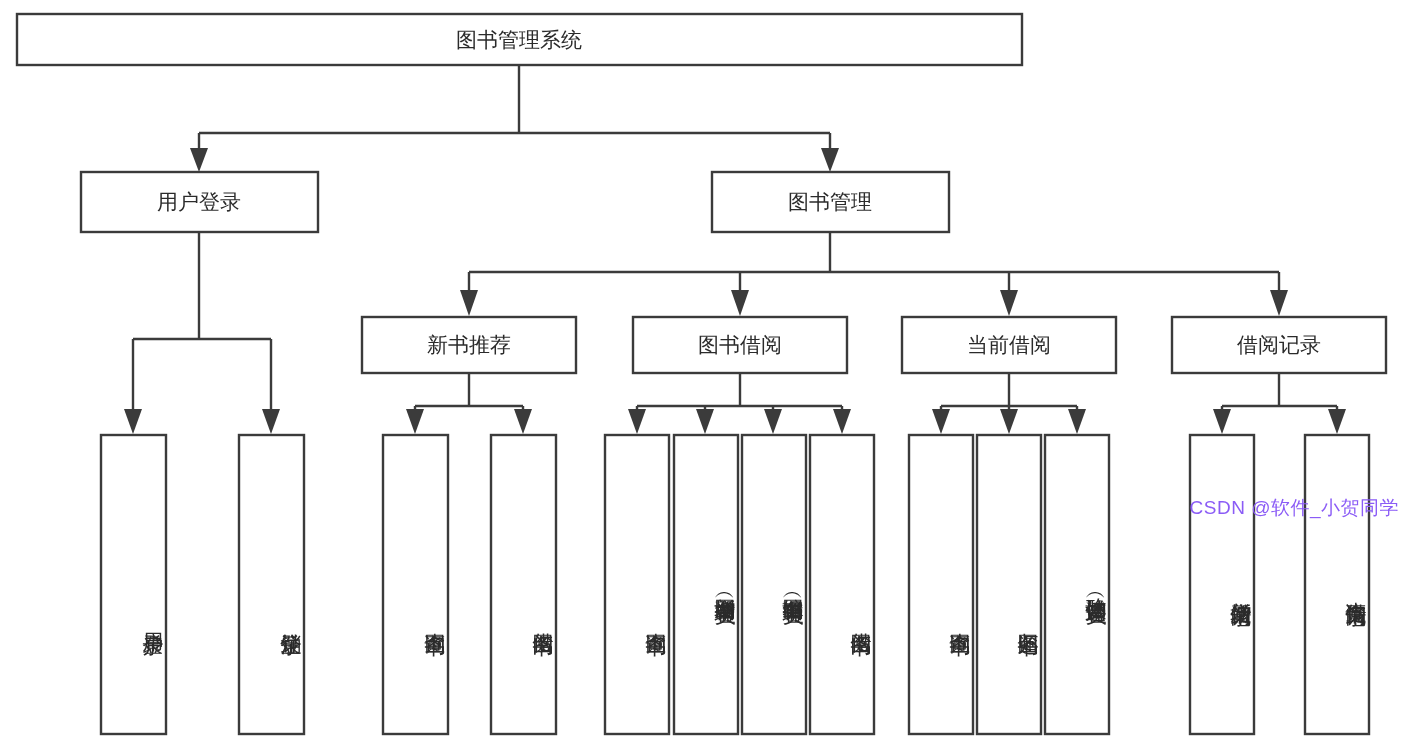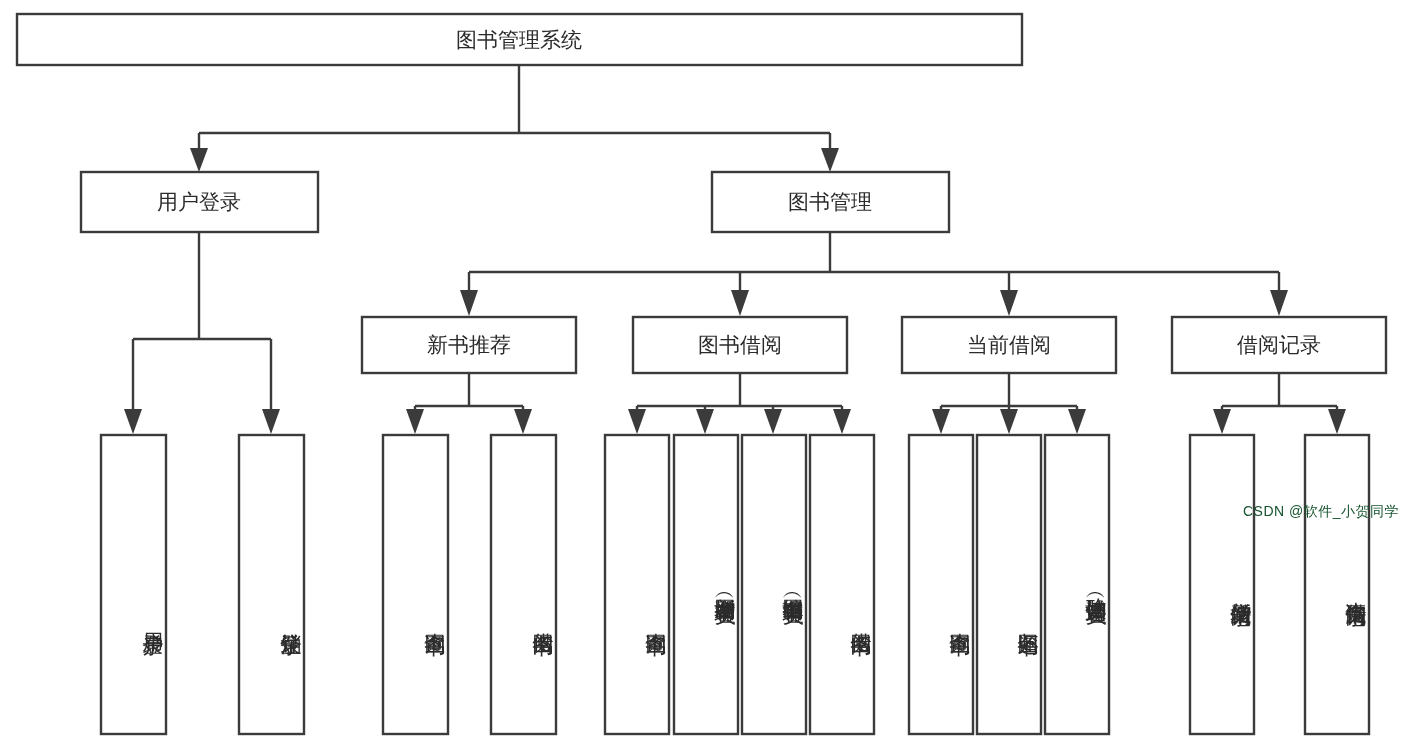--- a/index.html
+++ b/index.html
@@ -62,22 +62,22 @@
     display: flex;
     align-items: flex-start;
     justify-content: center;
     pointer-events: none;
   }
   .watermark {
     position: absolute;
     right: 6px;
     bottom: 4px;
     font-family: "Liberation Sans", "DejaVu Sans", sans-serif;
-    font-size: 14px;
-    color: #14532d;
+    font-size: 19px;
+    color: #8b5cf6;
     white-space: nowrap;
     letter-spacing: 0.5px;
   }
 </style>
 </head>
 <body>
 
 <div id="diagram-root">
 
   <svg class="flow" viewBox="0 0 1405 747">

